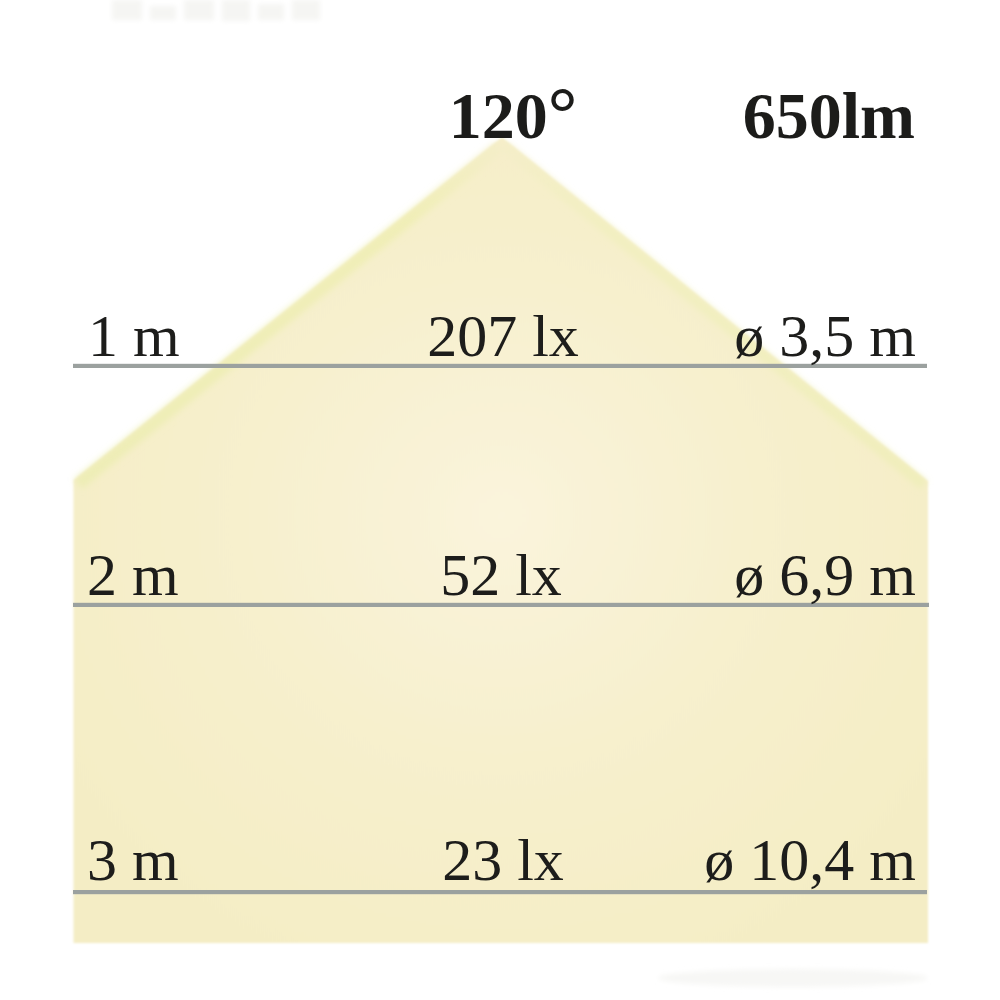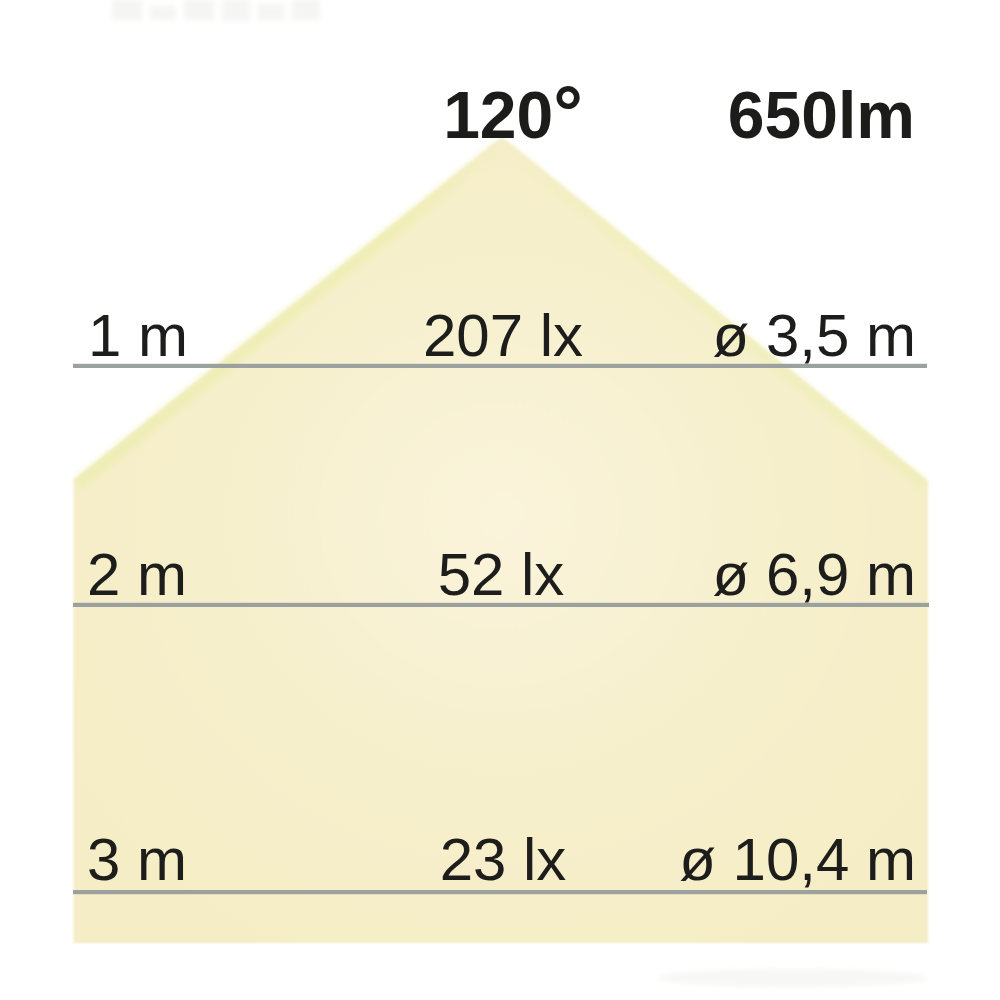--- a/index.html
+++ b/index.html
@@ -1,17 +1,17 @@
 <!DOCTYPE html>
 <html><head>
 <meta charset="utf-8">
 <style>
   html,body{margin:0;padding:0;background:#ffffff;}
   #stage{position:relative;width:1000px;height:1000px;background:#ffffff;overflow:hidden;
-         font-family:Liberation Sans, sans-serif;}
+         font-family:Liberation Serif, serif;}
   svg{position:absolute;left:0;top:0;}
 </style>
 </head>
 <body>
 <div id="stage">
 <svg width="1000" height="1000" viewBox="0 0 1000 1000">
   <defs>
     <radialGradient id="beamfill" cx="0.5" cy="0.47" r="0.62">
       <stop offset="0%" stop-color="#faf4dc"></stop>
       <stop offset="50%" stop-color="#f7f0cd"></stop>

